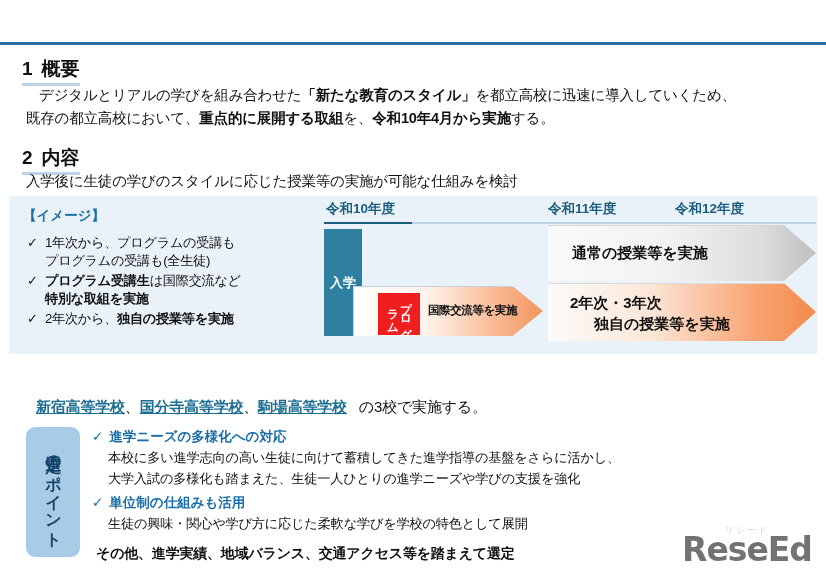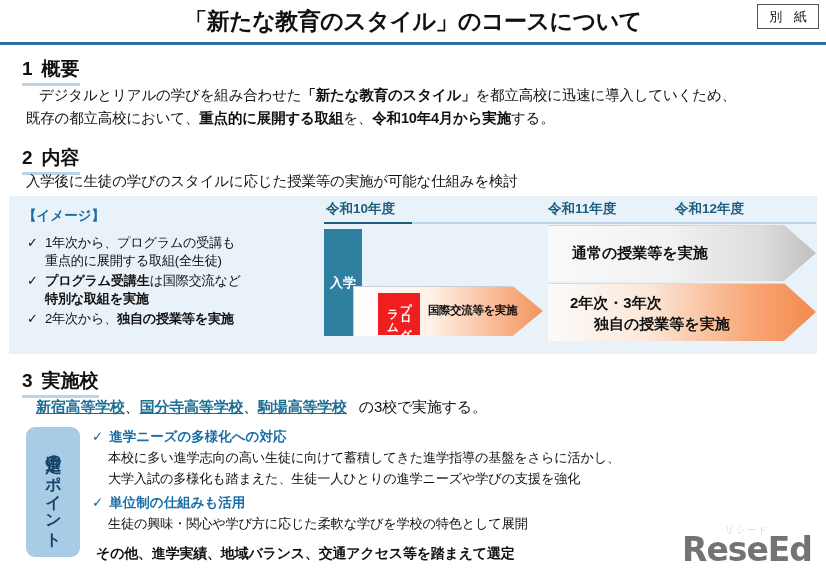--- a/index.html
+++ b/index.html
@@ -321,24 +321,20 @@
     letter-spacing: -1px;
     font-family: "DejaVu Sans", sans-serif;
     color: #737373;
   }
 </style>
 </head>
 <body>
 
 <div id="page">
 
-  <div class="header">
-    <div class="header-title">「新たな教育のスタイル」のコースについて</div>
-    <div class="besshi-tag">別 紙</div>
-  </div>
   <div class="header-rule"></div>
 
   <div class="sec-head" style="left:22px; top:56px;">
     <span class="underline"><span class="num">1</span><span>概要</span></span>
   </div>
   <div class="body-line" style="left:39px; top:86px;">
     <span>デジタルとリアルの学びを組み合わせた</span><b>「新たな教育のスタイル」</b><span>を都立高校に迅速に導入していくため、</span>
   </div>
   <div class="body-line" style="left:26px; top:109px;">
     <span>既存の都立高校において、</span><b>重点的に展開する取組</b><span>を、</span><b>令和10年4月から実施</b><span>する。</span>
@@ -349,21 +345,21 @@
   </div>
   <div class="body-line" style="left:26px; top:172px;">入学後に生徒の学びのスタイルに応じた授業等の実施が可能な仕組みを検討</div>
 
   <div class="image-panel">
     <div class="image-label">【イメージ】</div>
 
     <div class="check-list">
       <div class="check-item">
         <span class="tick">✓</span>
         <span>1年次から、プログラムの受講も</span>
-        <span class="l2">重点的に展開する取組(全生徒)</span>
+        <span class="l2">プログラムの受講も(全生徒)</span>
       </div>
       <div class="check-item">
         <span class="tick">✓</span>
         <b>プログラム受講生</b><span>は国際交流など</span>
         <b class="l2">特別な取組を実施</b>
       </div>
       <div class="check-item">
         <span class="tick">✓</span>
         <span>2年次から、</span><b>独自の授業等を実施</b>
       </div>
@@ -395,23 +391,20 @@
     </div>
 
     <div class="arrow arrow-b2">
       <div>
         <span>2年次・3年次</span>
         <span class="l2">独自の授業等を実施</span>
       </div>
     </div>
   </div>
 
-  <div class="sec-head" style="left:22px; top:368px;">
-    <span class="underline"><span class="num">3</span><span>実施校</span></span>
-  </div>
   <div class="body-line" style="left:36px; top:398px; font-size:15px;">
     <span class="school-link">新宿高等学校</span><span>、</span><span class="school-link">国分寺高等学校</span><span>、</span><span class="school-link">駒場高等学校</span><span style="padding-left:12px;">の3校で実施する。</span>
   </div>
 
   <div class="points-tab">
     <span>選定のポイント</span>
   </div>
 
   <div class="point-head" style="left:92px; top:428px;">
     <span class="tick">✓</span><span>進学ニーズの多様化への対応</span>

